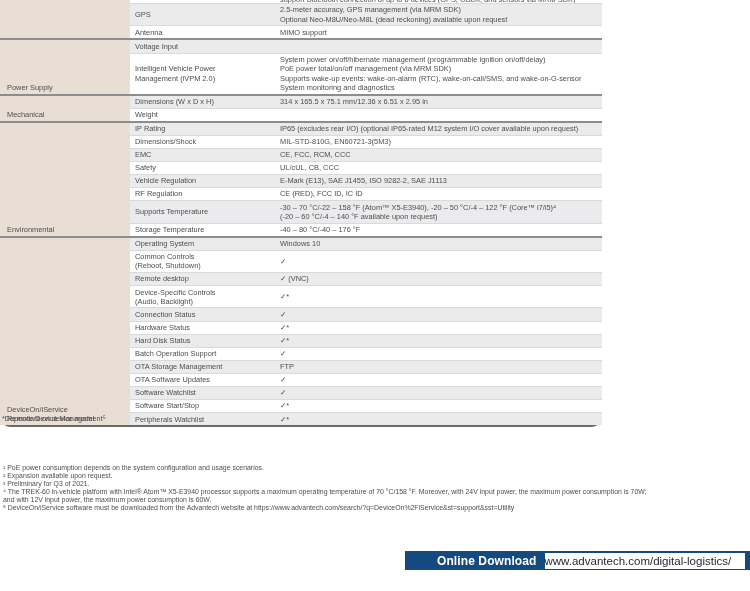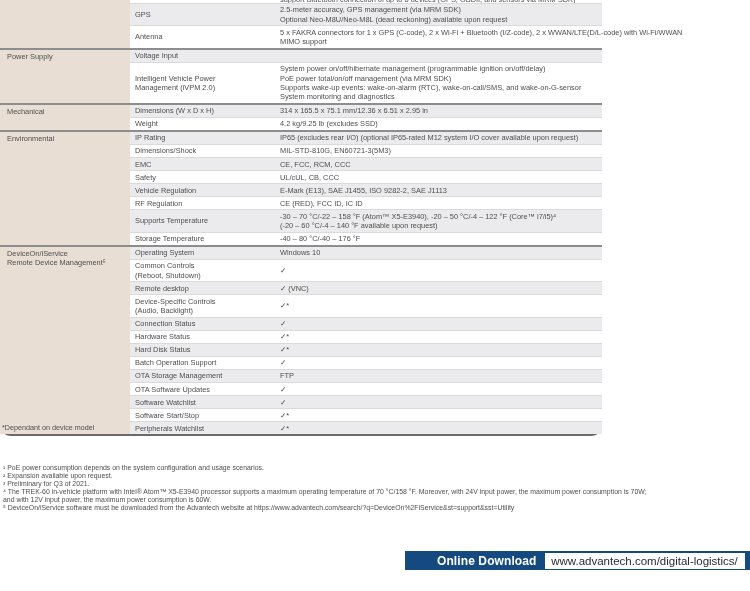--- a/index.html
+++ b/index.html
@@ -7,21 +7,21 @@
   .page {
     position:relative; width:750px; height:591px; background:#ffffff;
     font-family:"Liberation Sans", sans-serif; color:#4d4d4d; overflow:hidden;
   }
   
   .spec-table { position:absolute; top:0; left:0; width:602px; border-bottom:2px solid #6a6a6a;border-radius:11px; }
   .section { display:flex; align-items:stretch; }
   .section + .section { border-top:2px solid #8d8d8d; }
   .cat-cell {
     width:130px; flex:0 0 130px; background:#e8ded3; position:relative;
-    display:flex; flex-direction:column; justify-content:flex-start;
+    display:flex; flex-direction:column; justify-content:flex-end;
     padding:2px 4px 2px 7px; font-size:7.4px; line-height:9px;
   }
   .cat-note { position:absolute; left:2px; bottom:2px; font-size:7.2px;margin-top:12px; }
   .rows { flex:1 1 auto; min-width:0; }
   .row { display:flex; align-items:center; border-bottom:1px solid #dadada; padding:1.4px 0; }
   .rows .row:last-child { border-bottom:none; }
   .row.shade { background:#ebebed; }
   .row.clipped { height:4px; overflow:hidden; padding:0; align-items:flex-start; }
   .row.clipped .value-cell div { margin-top:-5.5px; }
   .label-cell {
@@ -36,21 +36,21 @@
   .footer-bar {
     position:absolute; left:405px; right:0; top:551px; height:19px;
     background:#144a80; display:flex; align-items:center;
   }
   .footer-label {
     color:#ffffff; font-weight:bold; font-size:12px; margin-left:32px; margin-right:8px;
     letter-spacing:0.1px; white-space:nowrap;
   }
   .footer-url-box {
     background:#ffffff; height:16px; width:200px; display:flex; align-items:center;
-    justify-content:center; cursor:pointer;
+    justify-content:flex-start; cursor:pointer;
   }
   .footer-url { color:#252a33; font-size:11.5px; white-space:nowrap; }
 </style>
 </head>
 <body>
 
 <div class="page">
 
   <div class="spec-table" id="spec-table">
       <div class="section">
@@ -69,21 +69,20 @@
             <div class="value-cell">
               <div>2.5-meter accuracy, GPS management (via MRM SDK)</div>
               <div>Optional Neo-M8U/Neo-M8L (dead reckoning) available upon request</div>
             </div>
           </div>
           <div class="row">
             <div class="label-cell">
               <div>Antenna</div>
             </div>
             <div class="value-cell">
-              <div>5 x FAKRA connectors for 1 x GPS (C-code), 2 x Wi-Fi + Bluetooth (I/Z-code), 2 x WWAN/LTE(D/L-code) with Wi-Fi/WWAN</div>
               <div>MIMO support</div>
             </div>
           </div>
         </div>
       </div>
       <div class="section">
         <div class="cat-cell">
           <div>Power Supply</div>
         </div>
         <div class="rows">
@@ -115,23 +114,20 @@
             <div class="label-cell">
               <div>Dimensions (W x D x H)</div>
             </div>
             <div class="value-cell">
               <div>314 x 165.5 x 75.1 mm/12.36 x 6.51 x 2.95 in</div>
             </div>
           </div>
           <div class="row">
             <div class="label-cell">
               <div>Weight</div>
-            </div>
-            <div class="value-cell">
-              <div>4.2 kg/9.25 lb (excludes SSD)</div>
             </div>
           </div>
         </div>
       </div>
       <div class="section">
         <div class="cat-cell">
           <div>Environmental</div>
         </div>
         <div class="rows">
           <div class="row shade">

